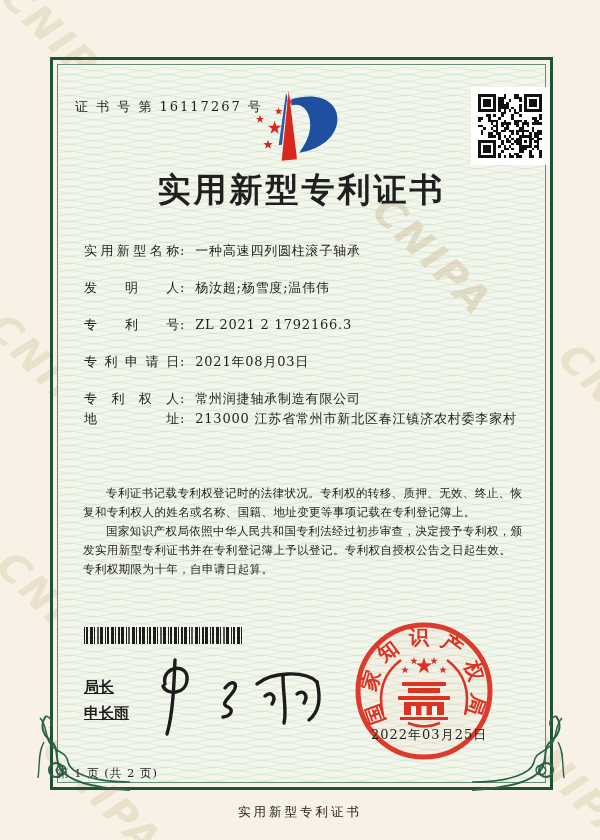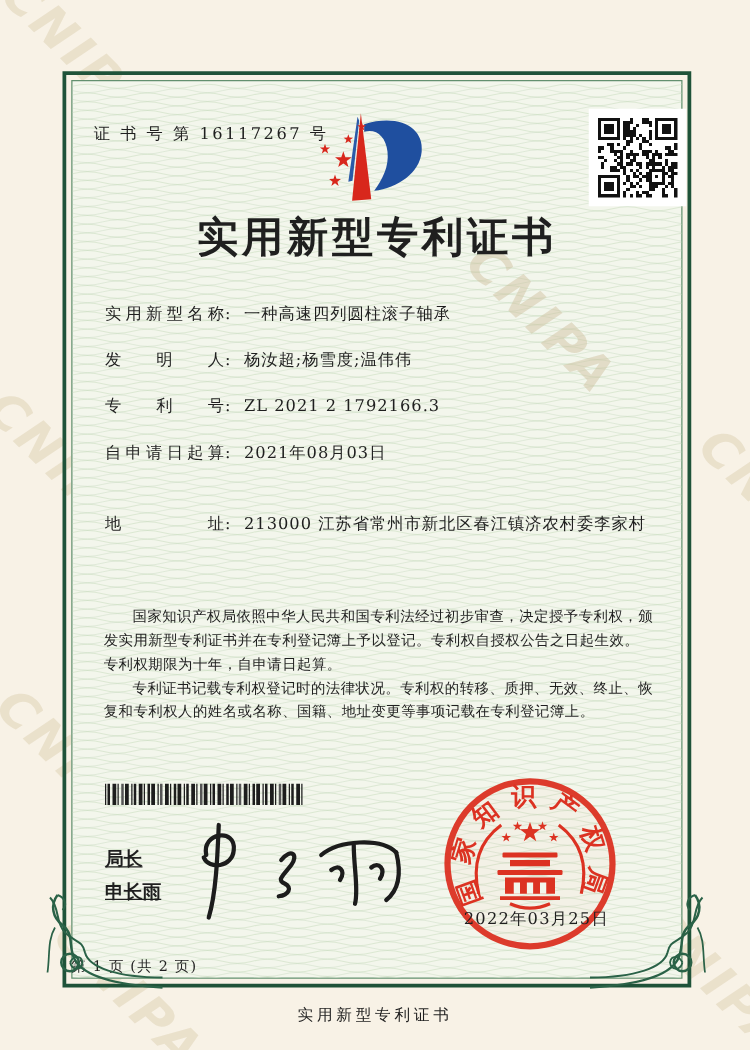--- a/index.html
+++ b/index.html
@@ -500,29 +500,32 @@
     <div class="frow" style="top:178px">
       <span class="flabel">实用新型名称</span><span class="cl">:</span><span>一种高速四列圆柱滚子轴承</span>
     </div>
     <div class="frow" style="top:215px">
       <span class="flabel">发明人</span><span class="cl">:</span><span>杨汝超;杨雪度;温伟伟</span>
     </div>
     <div class="frow" style="top:252px">
       <span class="flabel">专利号</span><span class="cl">:</span><span>ZL 2021 2 1792166.3</span>
     </div>
     <div class="frow" style="top:289px">
-      <span class="flabel">自申请日起算</span><span class="cl">:</span><span>2021年08月03日</span>
+      <span class="flabel">专利申请日</span><span class="cl">:</span><span>2021年08月03日</span>
+    </div>
+    <div class="frow" style="top:326px">
+      <span class="flabel">专利权人</span><span class="cl">:</span><span>常州润捷轴承制造有限公司</span>
     </div>
     <div class="frow" style="top:346px">
       <span class="flabel">地址</span><span class="cl">:</span><span>213000 江苏省常州市新北区春江镇济农村委李家村</span>
     </div>
 
     <div class="paras">
+      <p>专利证书记载专利权登记时的法律状况。专利权的转移、质押、无效、终止、恢复和专利权人的姓名或名称、国籍、地址变更等事项记载在专利登记簿上。</p>
       <p>国家知识产权局依照中华人民共和国专利法经过初步审查，决定授予专利权，颁发实用新型专利证书并在专利登记簿上予以登记。专利权自授权公告之日起生效。专利权期限为十年，自申请日起算。</p>
-      <p>专利证书记载专利权登记时的法律状况。专利权的转移、质押、无效、终止、恢复和专利权人的姓名或名称、国籍、地址变更等事项记载在专利登记簿上。</p>
     </div>
 
     <div class="barcode" id="barcode">
         <span style="width: 1px; background: rgb(29, 29, 29); margin-right: 1px;"></span>
         <span style="width: 2px; background: rgb(29, 29, 29); margin-right: 2px;"></span>
         <span style="width: 3px; background: rgb(29, 29, 29); margin-right: 1px;"></span>
         <span style="width: 1px; background: rgb(29, 29, 29); margin-right: 2px;"></span>
         <span style="width: 2px; background: rgb(85, 85, 85); margin-right: 1px;"></span>
         <span style="width: 3px; background: rgb(29, 29, 29); margin-right: 2px;"></span>
         <span style="width: 1px; background: rgb(29, 29, 29); margin-right: 1px;"></span>

